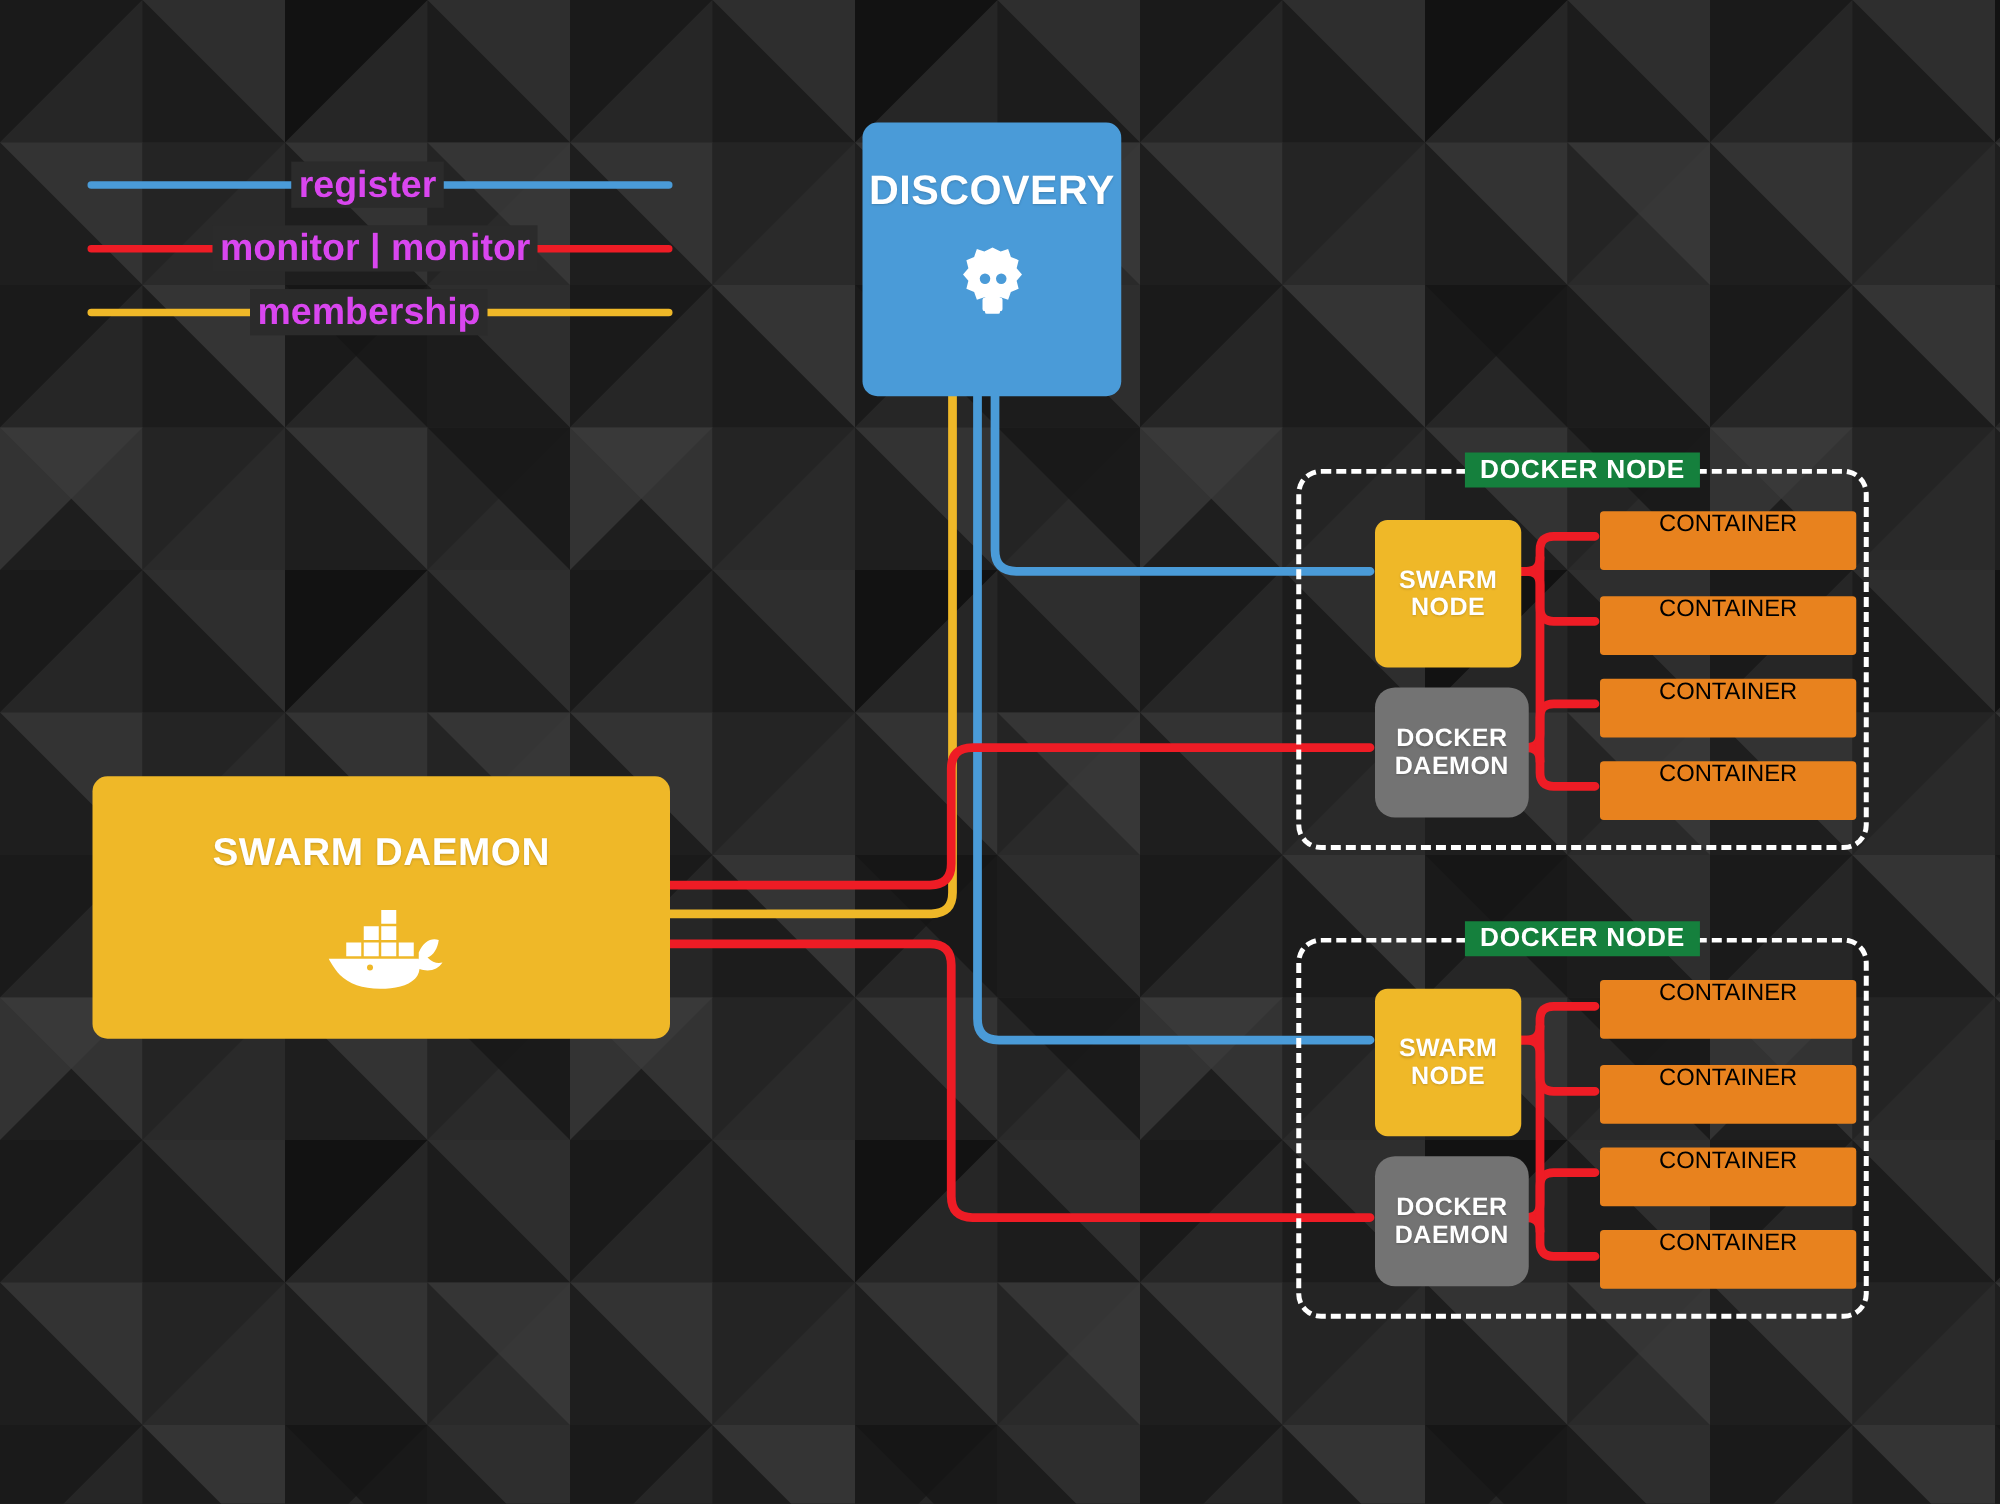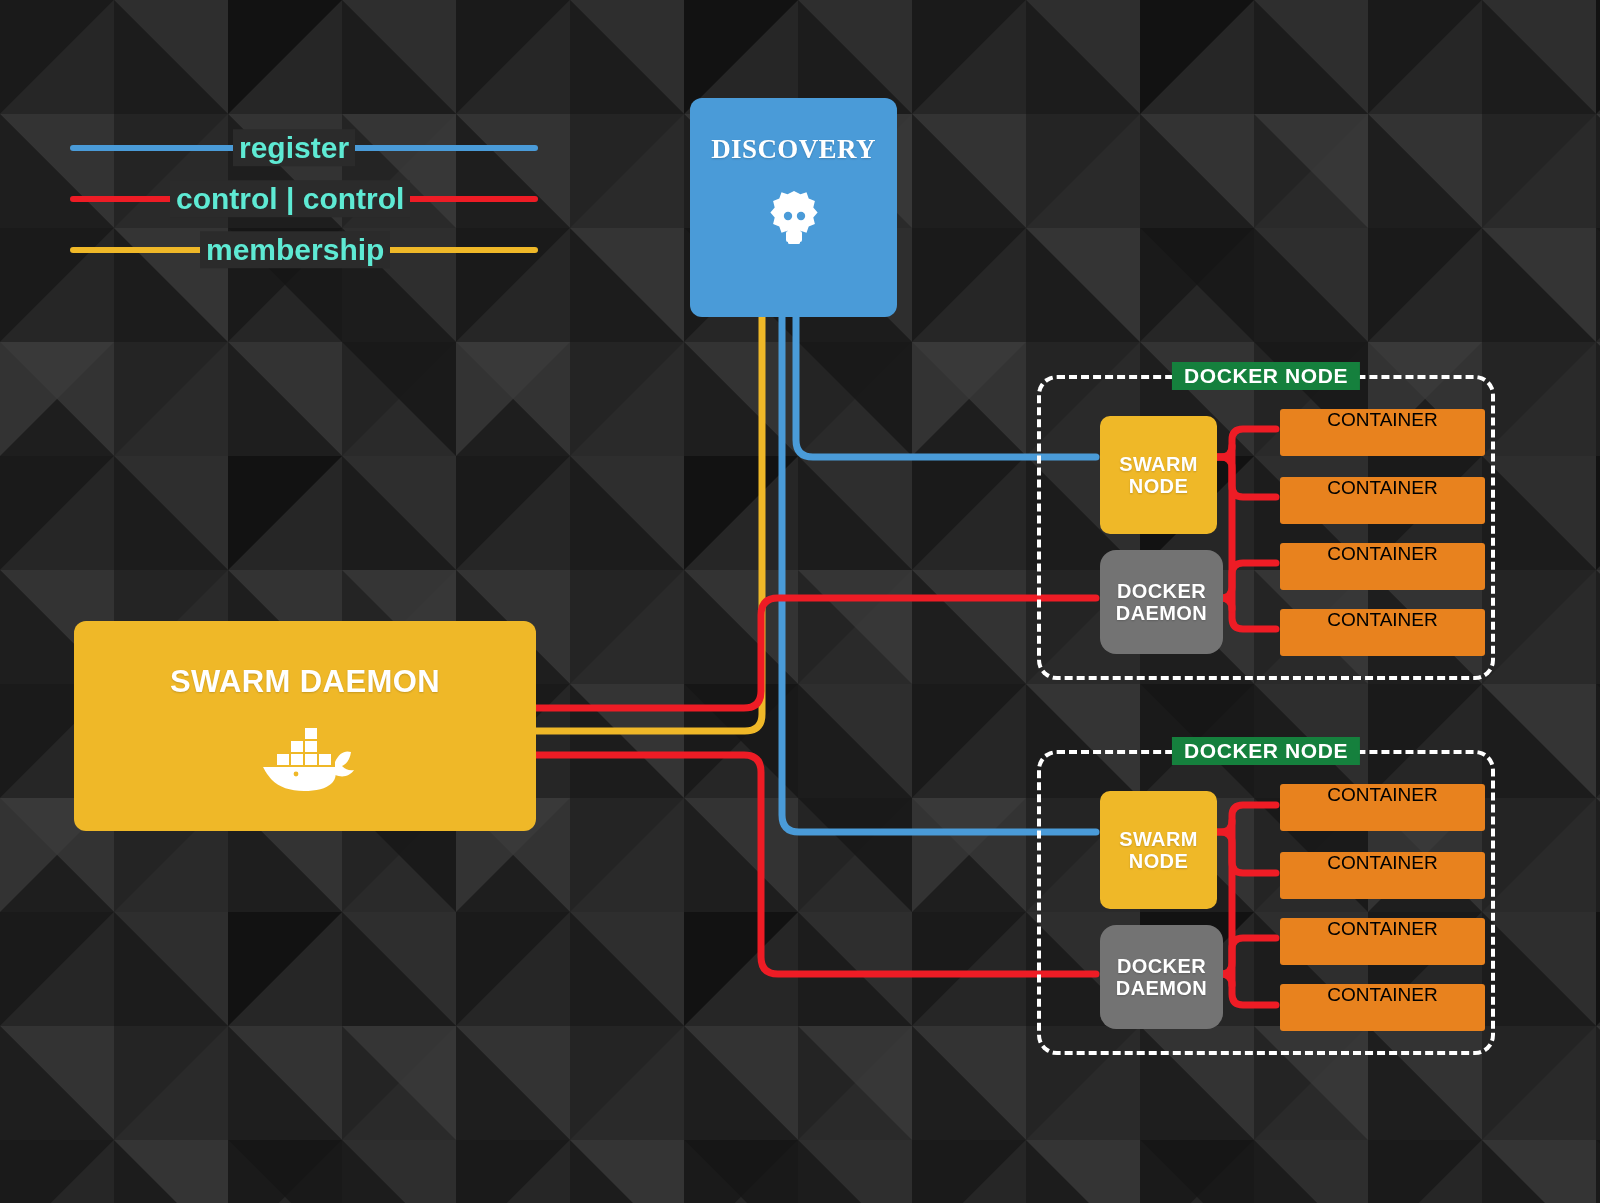--- a/index.html
+++ b/index.html
@@ -32,21 +32,21 @@
     line-height:1.12;
     text-shadow:0 1px 2px rgba(0,0,0,.18);
   }
 
   
   #discovery{
     left:690px;top:98px;width:207px;height:219px;
     background:#4a9bd8;border-radius:12px;
     justify-content:flex-start;padding-top:36px;
   }
-  #discovery .label{font-size:27px;font-family:Liberation Serif, serif;}
+  #discovery .label{font-size:33px;}
   #discovery .gear{margin-top:24px;}
 
   
   #swarm-manager{
     left:74px;top:621px;width:462px;height:210px;
     background:#efb828;border-radius:12px;
     justify-content:flex-start;padding-top:44px;
   }
   #swarm-manager .label{font-size:31px;}
   #swarm-manager .whale{margin-top:20px;}
@@ -89,21 +89,21 @@
 
   
   #legend{position:absolute;left:70px;top:122px;width:470px;}
   .legend-row{position:relative;height:51px;}
   .legend-line{
     position:absolute;top:50%;height:6px;border-radius:3px;
     transform:translateY(-50%);
   }
   .legend-text{
     position:absolute;top:50%;transform:translateY(-50%);
-    color:#5eead4;font-size:30px;font-weight:bold;
+    color:#d946ef;font-size:30px;font-weight:bold;
     background:#2b2b2b;
     padding:0 6px;white-space:nowrap;
     line-height:1.25;
   }
   
   #lg-register .legend-line.a{left:0;width:468px;}
   #lg-register .legend-text{left:163px;}
   
   #lg-control .legend-line.a{left:0;width:468px;}
   #lg-control .legend-text{left:100px;}
@@ -178,21 +178,21 @@
 
   <div id="legend">
 
     <div class="legend-row" id="lg-register">
       <span class="legend-line a" style="background:#4a9bd8"></span>
       <span class="legend-text">register</span>
     </div>
 
     <div class="legend-row" id="lg-control">
       <span class="legend-line a" style="background:#ee1c25"></span>
-      <span class="legend-text">control | control</span>
+      <span class="legend-text">monitor | monitor</span>
     </div>
 
     <div class="legend-row" id="lg-membership">
       <span class="legend-line a" style="background:#efb828"></span>
       <span class="legend-text">membership</span>
     </div>
   </div>
 
   <div class="node" id="discovery">
     <div class="label">DISCOVERY</div>

